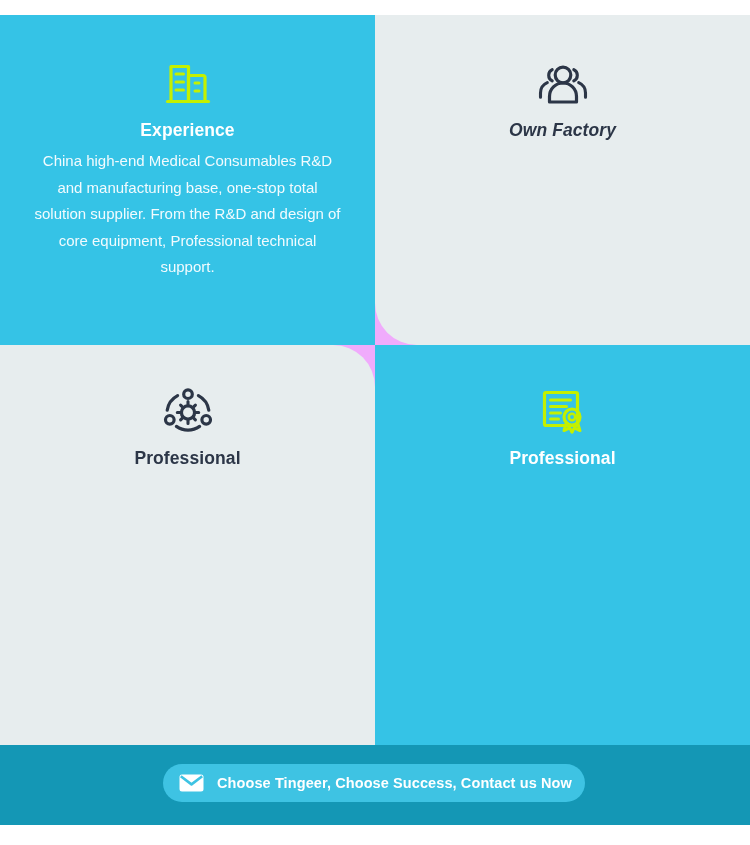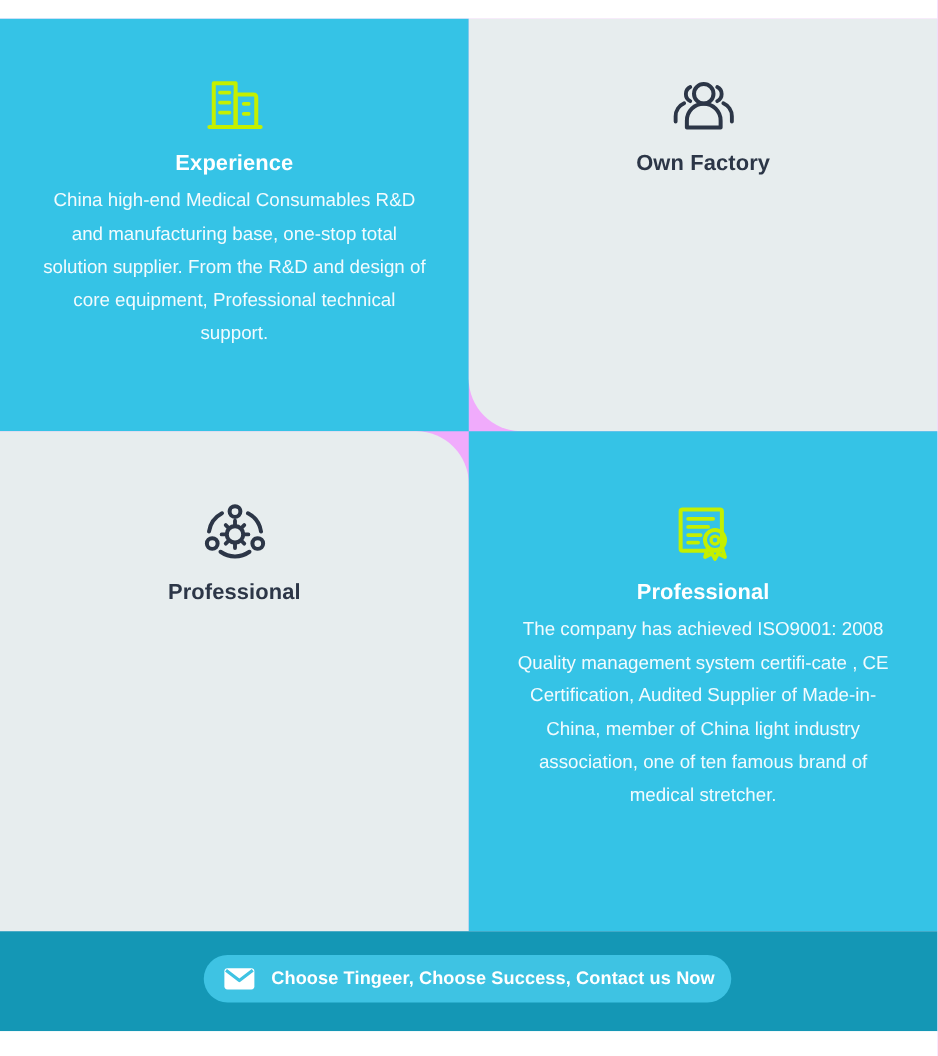--- a/index.html
+++ b/index.html
@@ -13,32 +13,32 @@
 
   
   .cards{
     position:absolute;left:0;top:15px;width:750px;height:730px;
     background:#f0abfc;
   }
   .card{position:absolute;box-sizing:border-box;overflow:hidden;}
 
   .card-exp{left:0;top:0;width:375px;height:330px;background:#35c3e6;}
   .card-fac{left:375px;top:0;width:375px;height:330px;background:#e7edee;
-            border-bottom-left-radius:42px;}
+            border-bottom-left-radius:42px;font-style:italic;}
   .card-pro{left:0;top:330px;width:375px;height:400px;background:#e7edee;
             border-top-right-radius:42px;}
   .card-cer{left:375px;top:330px;width:375px;height:400px;background:#35c3e6;}
 
   .card-inner{
     position:absolute;left:0;right:0;top:0;
     display:flex;flex-direction:column;align-items:center;
     padding:0 22px;box-sizing:border-box;
   }
   .card-exp .card-inner,.card-fac .card-inner{padding-top:42px;}
-  .card-pro .card-inner,.card-cer .card-inner{padding-top:55px;}
+  .card-pro .card-inner,.card-cer .card-inner{padding-top:40px;}
 
   .icon-wrap{height:54px;display:flex;align-items:center;justify-content:center;}
   .icon-wrap svg{display:block;}
 
   .card-title{
     font-size:17.5px;font-weight:bold;letter-spacing:.1px;
     margin-top:9px;text-align:center;line-height:1.2;
   }
   .card-body{
     font-size:15px;line-height:26.5px;text-align:center;
@@ -132,21 +132,20 @@
           <svg width="46" height="48" viewBox="0 0 46 48" fill="none">
             <path d="M6 4.5h30a1.5 1.5 0 0 1 1.5 1.5v30a1.5 1.5 0 0 1-1.5 1.5H6a1.5 1.5 0 0 1-1.5-1.5V6A1.5 1.5 0 0 1 6 4.5z" stroke="#c4f000" stroke-width="3.2" stroke-linejoin="round"></path>
             <path d="M10.5 12h20M10.5 18.5h16M10.5 25h10M10.5 31h8" stroke="#c4f000" stroke-width="3" stroke-linecap="round"></path>
             <circle cx="32" cy="29" r="8" stroke="#c4f000" stroke-width="3.2" fill="none"></circle>
             <circle cx="32" cy="29" r="3.2" stroke="#c4f000" stroke-width="2.6" fill="none"></circle>
             <path d="M26.4 34.6l-2.4 8 5.6-2.8 2.4 4.2" stroke="#c4f000" stroke-width="3" stroke-linejoin="round" stroke-linecap="round"></path>
             <path d="M37.6 34.6l2.4 8-5.6-2.8-2.4 4.2" stroke="#c4f000" stroke-width="3" stroke-linejoin="round" stroke-linecap="round"></path>
           </svg>
         </div>
         <div class="card-title">Professional</div>
-        <div class="card-body">The company has achieved ISO9001: 2008 Quality management system certifi-cate , CE Certification, Audited Supplier of Made-in-China, member of China light industry association, one of ten famous brand of medical stretcher.</div>
       </div>
     </div>
 
   </div>
 
   <div class="banner">
     <div class="cta">
       <span>
         <svg width="25" height="18" viewBox="0 0 25 18">
           <rect x="0.5" y="0.5" width="24" height="17" rx="2.5" fill="#ffffff"></rect>

